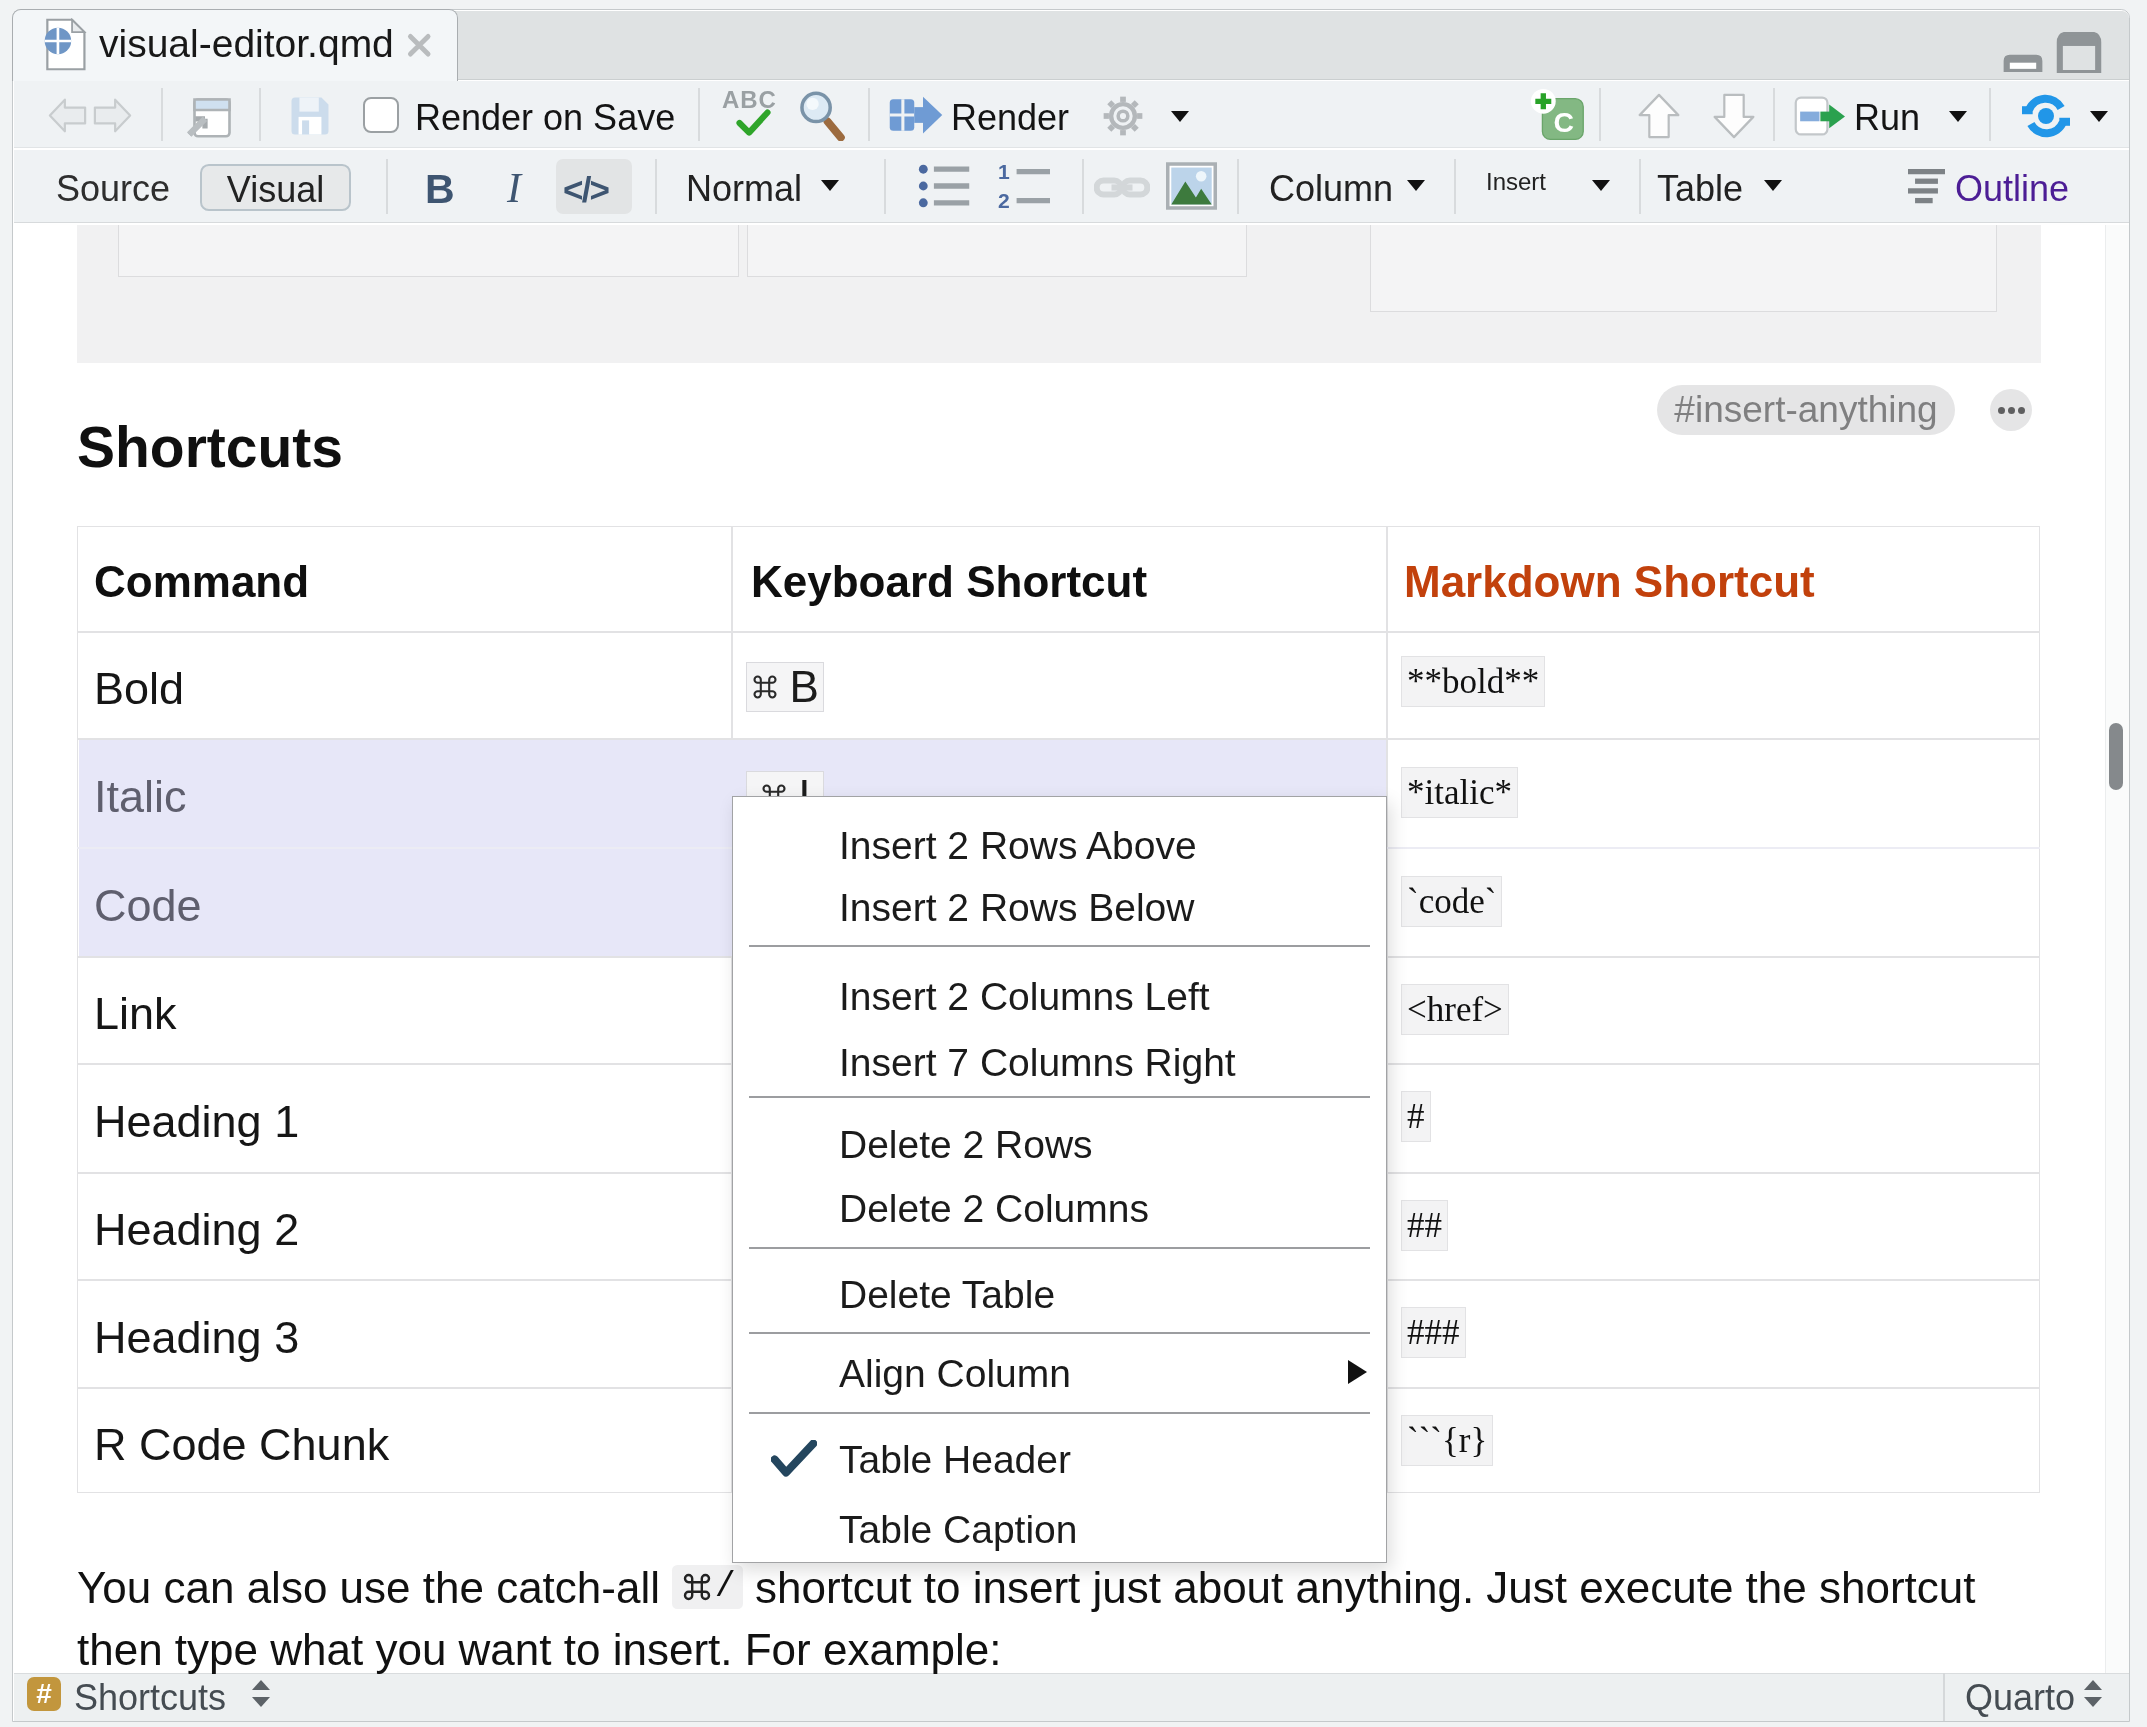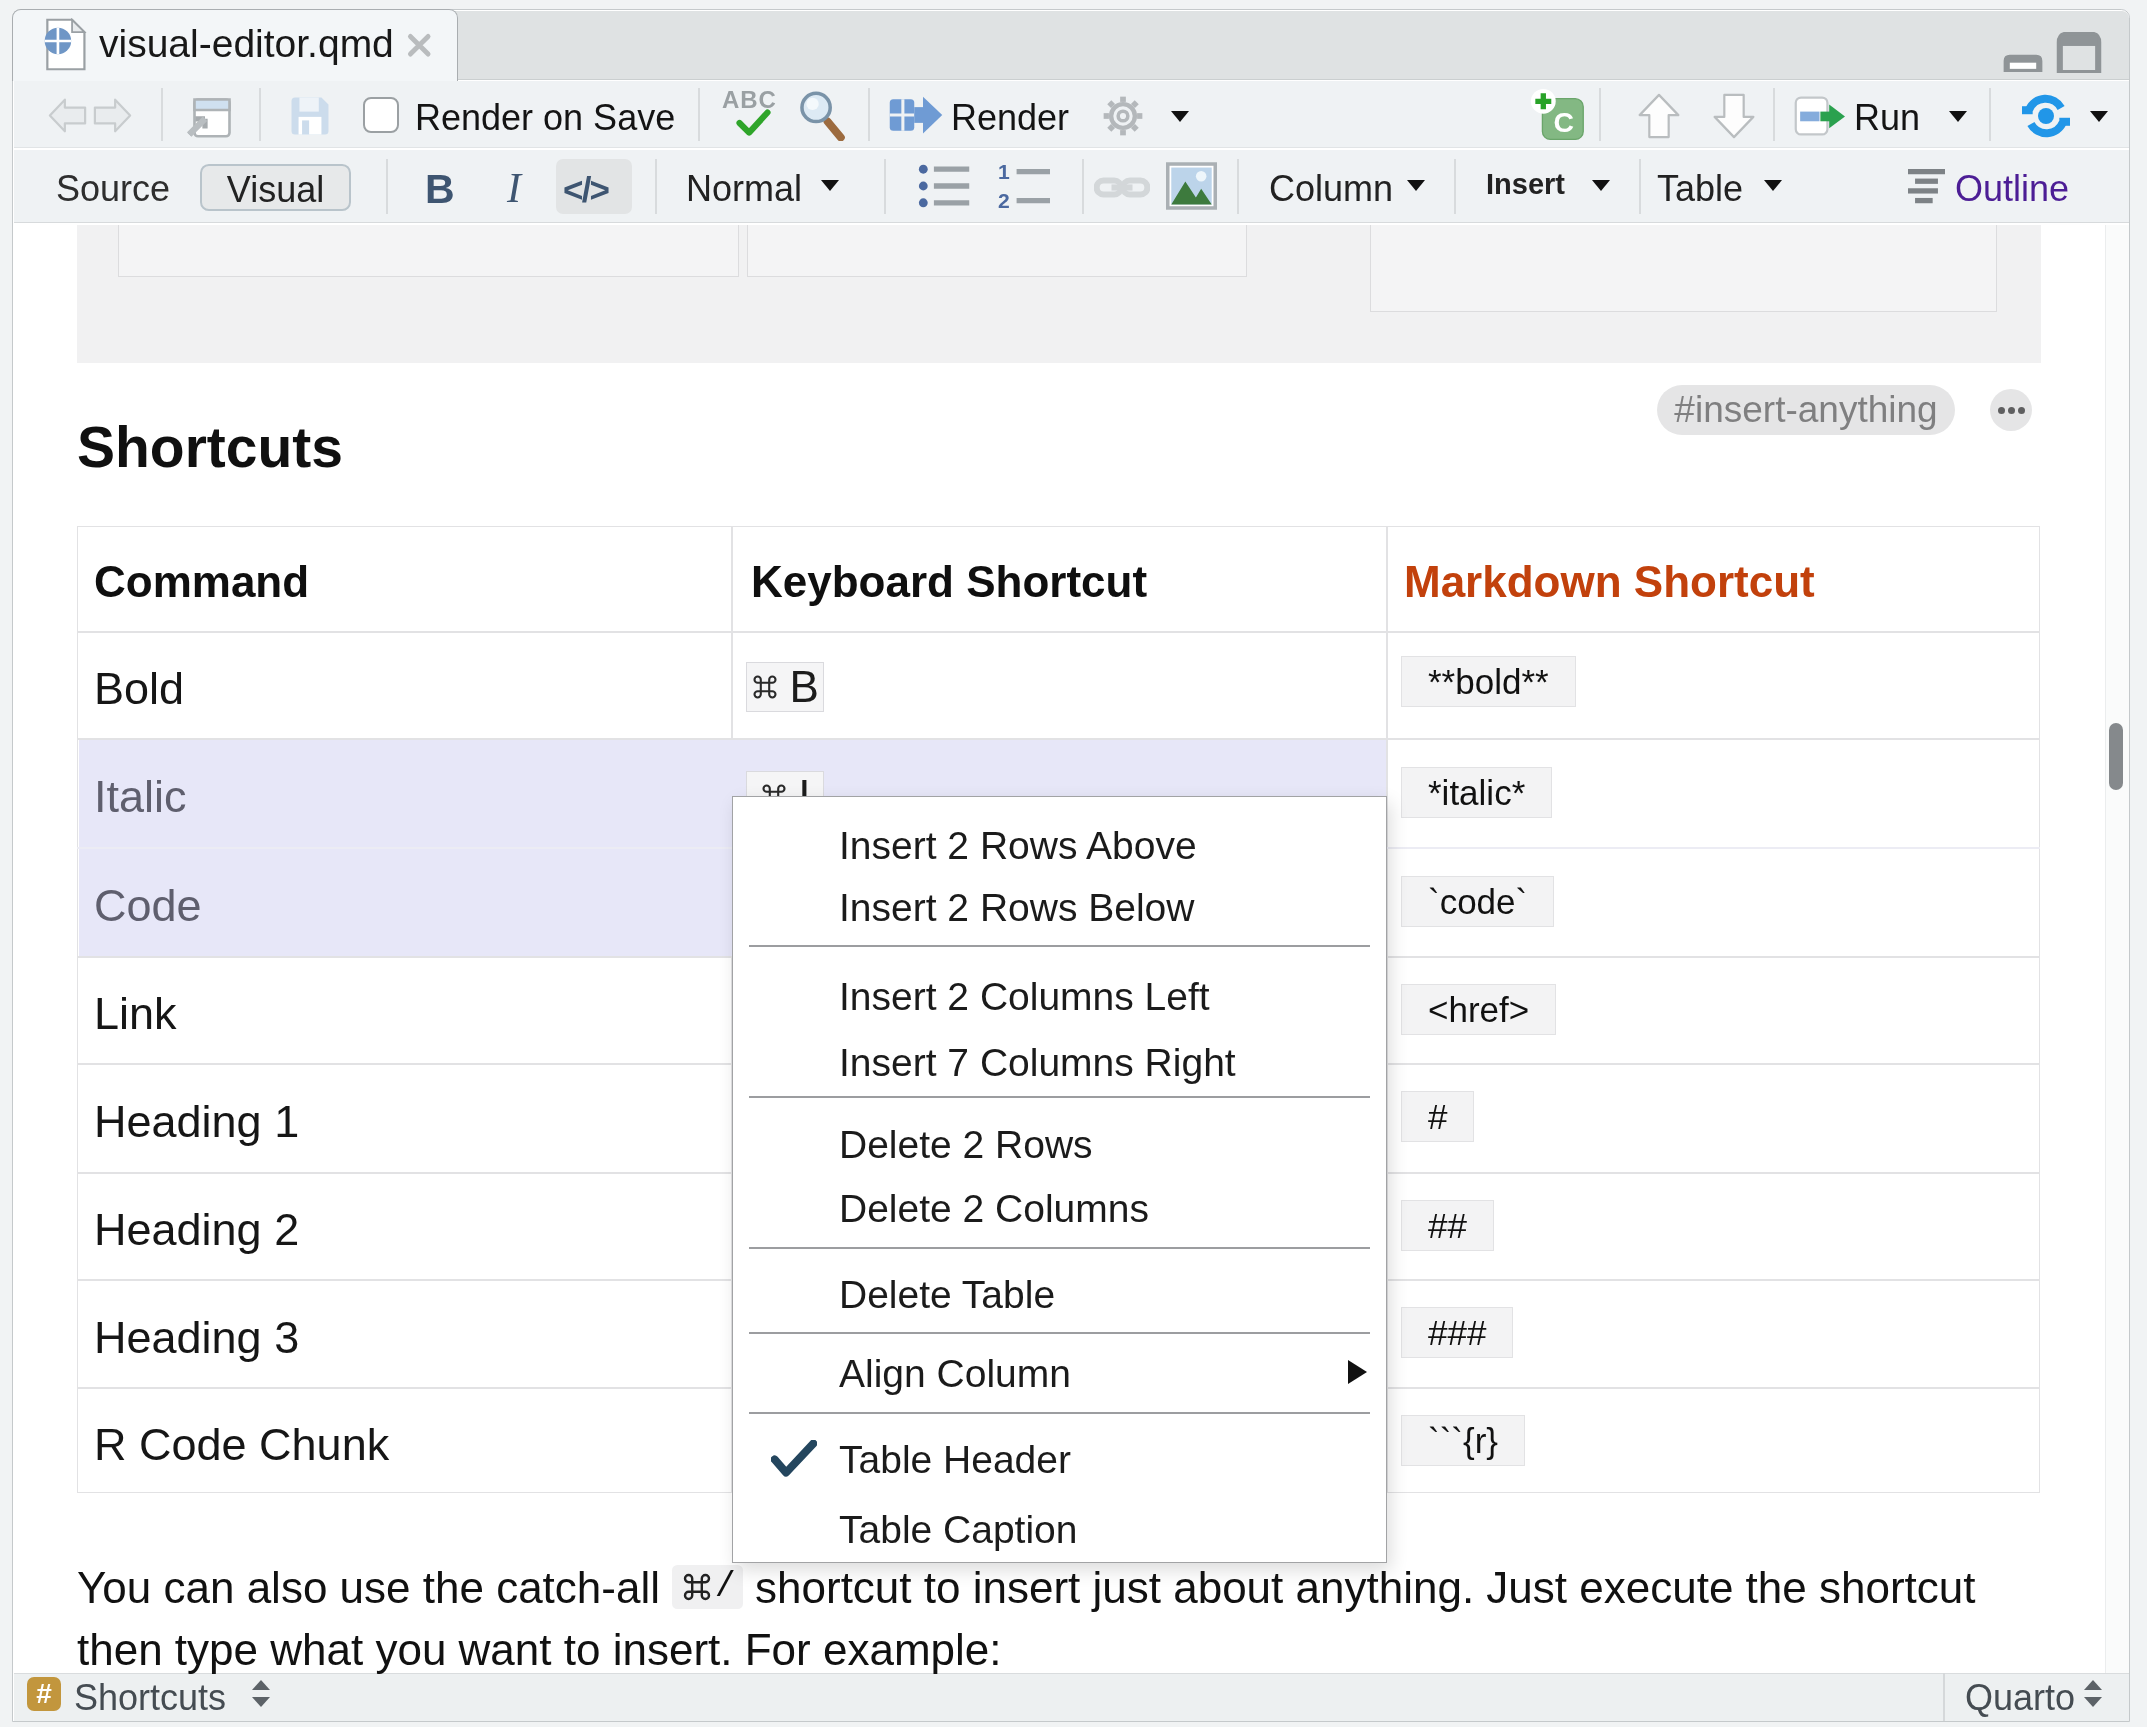--- a/index.html
+++ b/index.html
@@ -5,21 +5,21 @@
   * { margin:0; padding:0; box-sizing:border-box; }
   html,body { width:2147px; height:1727px; overflow:hidden; }
   body { font-family:"Liberation Sans", sans-serif; background:#f1f3f4; }
   .abs { position:absolute; }
   #page { position:relative; width:2147px; height:1727px; }
   .sep1 { width:1.8px; background:#d8dbdd; }
   .caret { width:0; height:0; border-left:9.7px solid transparent; border-right:9.7px solid transparent; border-top:11.5px solid #111; }
   .tri-up { width:0; height:0; border-left:9.7px solid transparent; border-right:9.7px solid transparent; border-bottom:10.6px solid #5c6267; }
   .tri-dn { width:0; height:0; border-left:9.7px solid transparent; border-right:9.7px solid transparent; border-top:10.6px solid #5c6267; }
   .kbadge { background:#f5f5f6; border:1.8px solid #dadade; display:flex; align-items:center; justify-content:center; font-size:44px; color:#1c1c1c; font-family:"Liberation Sans",sans-serif; }
-  .mbadge { background:#f3f3f4; border:1.8px solid #e2e2e4; height:51px; line-height:49px; padding:0 26px; font-size:35px; color:#111; font-family:Liberation Sans, sans-serif; }
+  .mbadge { background:#f3f3f4; border:1.8px solid #e2e2e4; height:51px; line-height:49px; padding:0 5px; font-size:35px; color:#111; font-family:Liberation Serif, serif; }
   .cbadge { background:#f0f0f1; border-radius:5.3px; padding:1.8px 7px; font-size:35px; display:inline-flex; align-items:center; font-family:"Liberation Mono",monospace; }
   .mi { height:39px; font-size:39px; color:#1b1b1b; white-space:nowrap; }
   .msep { left:749px; width:621px; height:1.8px; background:#9c9da0; }
 </style>
 </head>
 <body>
 <div id="page">
 
   <div class="abs" id="pane" style="left:12.4px; top:8.8px; width:2118px; height:1713px; background:#ffffff; border:1.8px solid #c5c9cb; border-radius:8.8px 8.8px 0 0;"></div>
 
@@ -210,21 +210,21 @@
     <svg class="abs" style="left:1166px; top:162px;" width="51" height="48" viewBox="0 0 58 54">
       <rect x="2" y="2" width="54" height="50" fill="#ffffff" stroke="#aab0b4" stroke-width="4"></rect>
       <rect x="6" y="6" width="46" height="42" fill="#bcd4ea"></rect>
       <path d="M6 48 L22 22 L34 40 L40 30 L52 48 Z" fill="#3d7a3d"></path>
       <circle cx="40" cy="16" r="6" fill="#eef6fb"></circle>
     </svg>
     <div class="abs sep1" style="left:1237px; top:159px; height:55px;"></div>
     <div class="abs" style="left:1269px; top:168px; height:36px; font-size:36px; color:#222222;">Column</div>
     <div class="abs caret" style="left:1407px; top:180px;"></div>
     <div class="abs sep1" style="left:1454px; top:159px; height:55px;"></div>
-    <div class="abs" style="left:1486px; top:168px; height:36px; font-size:29px; color:#222222;font-weight:bold;">Insert</div>
+    <div class="abs" style="left:1486px; top:168px; height:36px; font-size:24px; color:#222222;">Insert</div>
     <div class="abs caret" style="left:1592px; top:180px;"></div>
     <div class="abs sep1" style="left:1639px; top:159px; height:55px;"></div>
     <div class="abs" style="left:1657px; top:168px; height:36px; font-size:36px; color:#222222;">Table</div>
     <div class="abs caret" style="left:1764px; top:180px;"></div>
 
     <svg class="abs" style="left:1906px; top:168px;" width="41" height="37" viewBox="0 0 46 42">
       <g stroke="#7d8286" stroke-width="6">
         <line x1="2" y1="4" x2="44" y2="4"></line>
         <line x1="10" y1="15" x2="36" y2="15"></line>
         <line x1="2" y1="26" x2="36" y2="26"></line>

